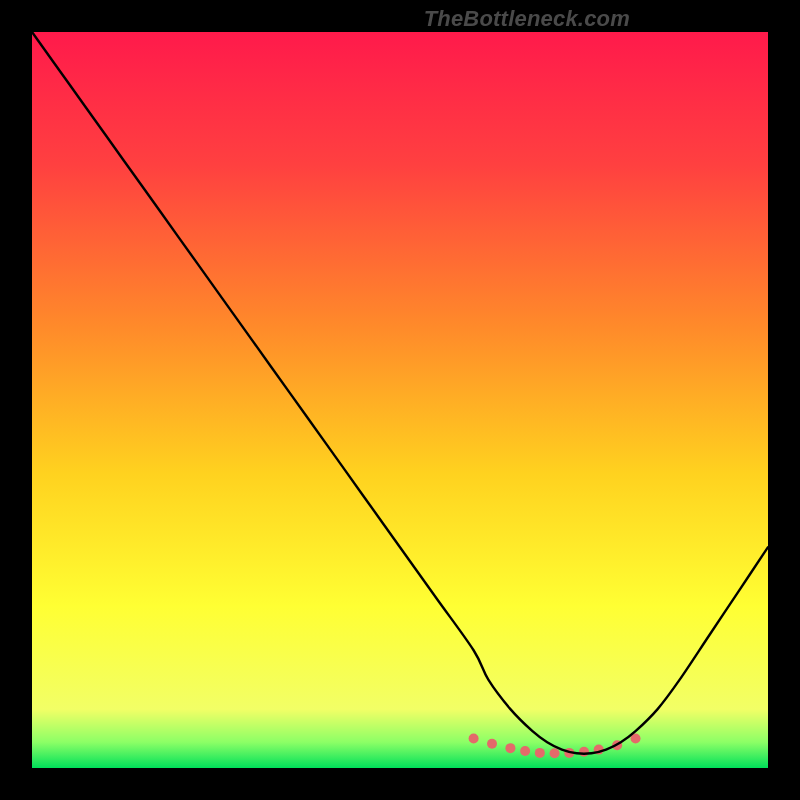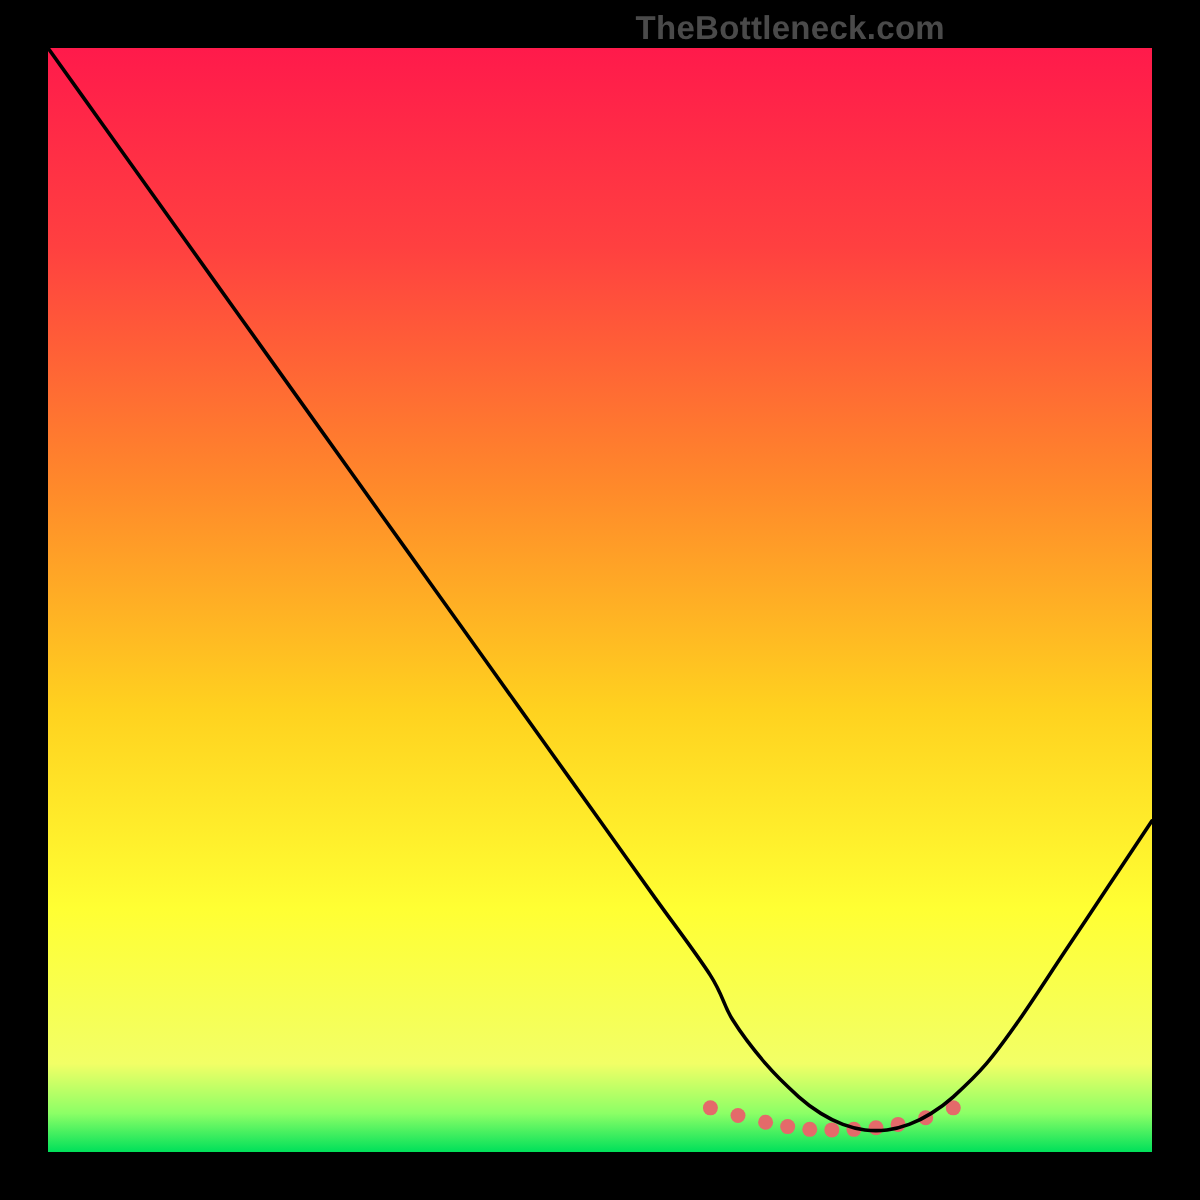--- a/index.html
+++ b/index.html
@@ -9,20 +9,21 @@
     height: 800px;
     overflow: hidden;
     background: #000;
     font-family: Arial, Helvetica, sans-serif;
   }
   .stage {
     position: relative;
     width: 640px;
     height: 800px;
     background: #000;
+    font-style: italic;
   }
   .watermark {
     position: absolute;
     top: 6px;
     right: 10px;
     color: #4a4a4a;
     font-size: 22px;
     font-weight: 600;
     letter-spacing: 0.2px;
     user-select: none;

